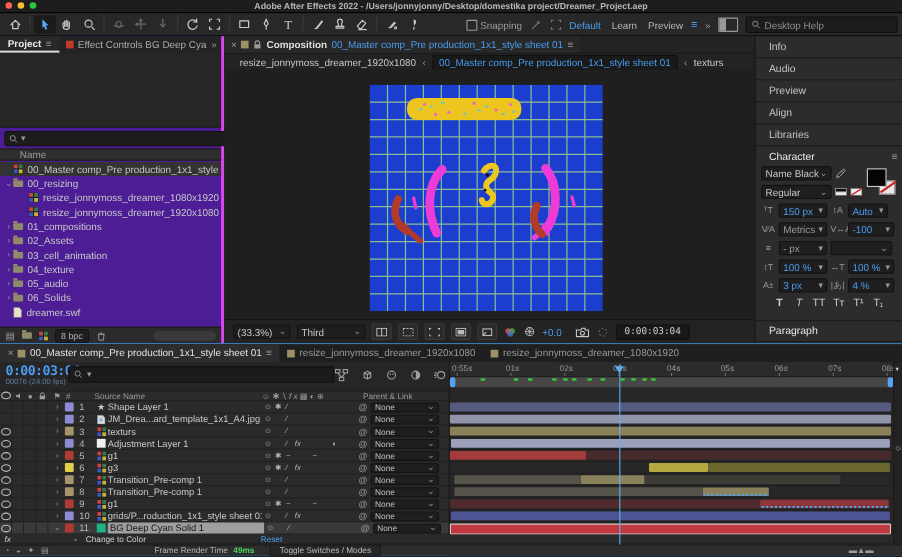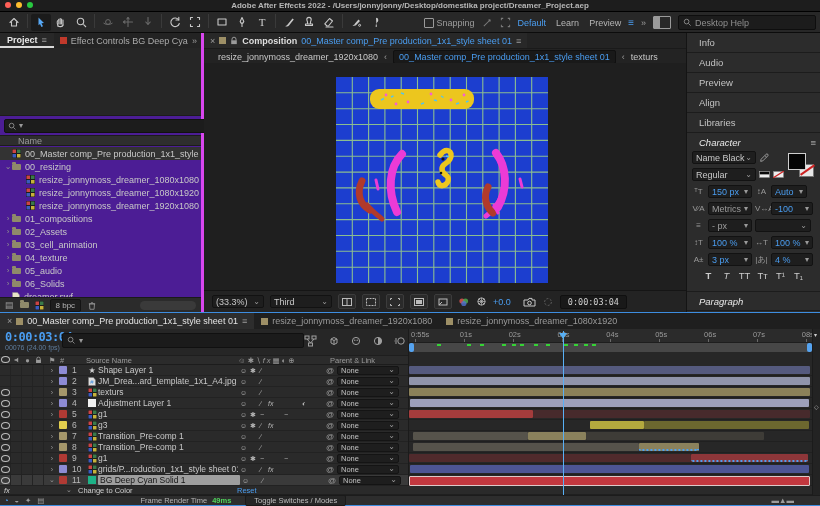--- a/index.html
+++ b/index.html
@@ -63,21 +63,21 @@
   .crumb-box{background:#191919;border:1px solid #101010;border-radius:2px;padding:1px 5px;}
   .viewer{position:absolute;left:0;top:30px;width:100%;height:227px;background:#1f1f1f;overflow:hidden;}
   .ctools{position:absolute;left:0;bottom:0;width:100%;height:22px;background:#232323;border-top:1px solid #151515;display:flex;align-items:center;gap:6px;padding:0 8px;box-sizing:border-box;}
   .icbtn{width:16px;height:13px;border:1px solid #3c3c3c;border-radius:2px;display:flex;align-items:center;justify-content:center;background:#2a2a2a;}
   .tcbox{background:#191919;border:1px solid #101010;border-radius:2px;padding:1px 7px;color:#cfcfcf;font-family:"DejaVu Sans Mono",monospace;font-size:8.5px;}
   .tansq{width:7px;height:7px;background:#9d8f66;flex:0 0 auto;}
 
   
   .rpanel{left:686px;top:33px;width:134px;height:279px;background:#2c2c2c;border-left:1px solid #141414;box-sizing:border-box;}
   .rsec{height:19px;border-bottom:1px solid #1c1c1c;display:flex;align-items:center;padding:0 12px;color:#c3c3c3;font-size:9.5px;}
-  .rsec.hdr{color:#e9e9e9;justify-content:space-between;padding-right:4px;font-style:italic;}
+  .rsec.hdr{color:#e9e9e9;justify-content:space-between;padding-right:4px;}
   .charbody{position:absolute;left:0;top:114px;width:100%;height:145px;background:#2c2c2c;border-bottom:1px solid #1c1c1c;padding:4px 5px;box-sizing:border-box;}
   .crow{display:flex;align-items:center;margin-bottom:4px;gap:3px;}
   .cico{width:13px;color:#9a9a9a;font-size:8px;text-align:center;flex:0 0 auto;}
   .cval{flex:1;}
   .swatchblock{position:absolute;right:6px;top:6px;width:26px;height:24px;}
   .sw-stroke{position:absolute;right:0;bottom:0;width:13px;height:11px;background:#e8e8e8;border:1px solid #777;}
   .sw-stroke:after{content:"";position:absolute;left:-1px;top:4px;width:17px;height:2px;background:#cc2222;transform:rotate(-35deg);}
   .sw-fill{position:absolute;left:0;top:0;width:16px;height:15px;background:#050505;border:1px solid #cfcfcf;}
   .fauxbtn{width:15px;text-align:center;color:#cdcdcd;font-size:9.5px;}
 
@@ -334,33 +334,20 @@
           <span class="pchev"></span>
           <span style="margin-right: 4px;">
             <svg width="9" height="9" viewBox="0 0 9 9">
               <rect width="9" height="9" fill="#1d1d1d"></rect>
               <rect x="0.5" y="0.5" width="3.5" height="3.5" fill="#c44"></rect>
               <rect x="5" y="0.5" width="3.5" height="3.5" fill="#3a7a4a"></rect>
               <rect x="0.5" y="5" width="3.5" height="3.5" fill="#3a5ac0"></rect>
               <rect x="5" y="5" width="3.5" height="3.5" fill="#c7b23a"></rect>
             </svg>
           </span>
-          <span>resize_jonnymoss_dreamer_1080x1080</span>
-        </div>
-        <div class="prow" style="padding-left: 18px;">
-          <span class="pchev"></span>
-          <span style="margin-right: 4px;">
-            <svg width="9" height="9" viewBox="0 0 9 9">
-              <rect width="9" height="9" fill="#1d1d1d"></rect>
-              <rect x="0.5" y="0.5" width="3.5" height="3.5" fill="#c44"></rect>
-              <rect x="5" y="0.5" width="3.5" height="3.5" fill="#3a7a4a"></rect>
-              <rect x="0.5" y="5" width="3.5" height="3.5" fill="#3a5ac0"></rect>
-              <rect x="5" y="5" width="3.5" height="3.5" fill="#c7b23a"></rect>
-            </svg>
-          </span>
           <span>resize_jonnymoss_dreamer_1080x1920</span>
         </div>
         <div class="prow" style="padding-left: 18px;">
           <span class="pchev"></span>
           <span style="margin-right: 4px;">
             <svg width="9" height="9" viewBox="0 0 9 9">
               <rect width="9" height="9" fill="#1d1d1d"></rect>
               <rect x="0.5" y="0.5" width="3.5" height="3.5" fill="#c44"></rect>
               <rect x="5" y="0.5" width="3.5" height="3.5" fill="#3a7a4a"></rect>
               <rect x="0.5" y="5" width="3.5" height="3.5" fill="#3a5ac0"></rect>

